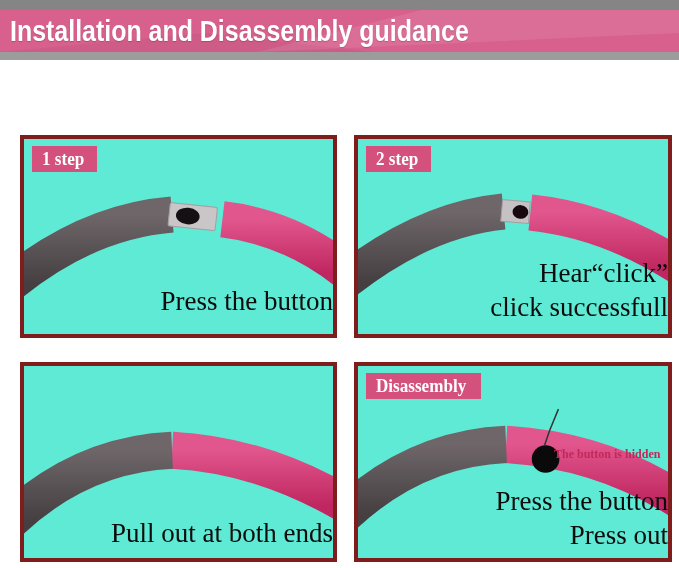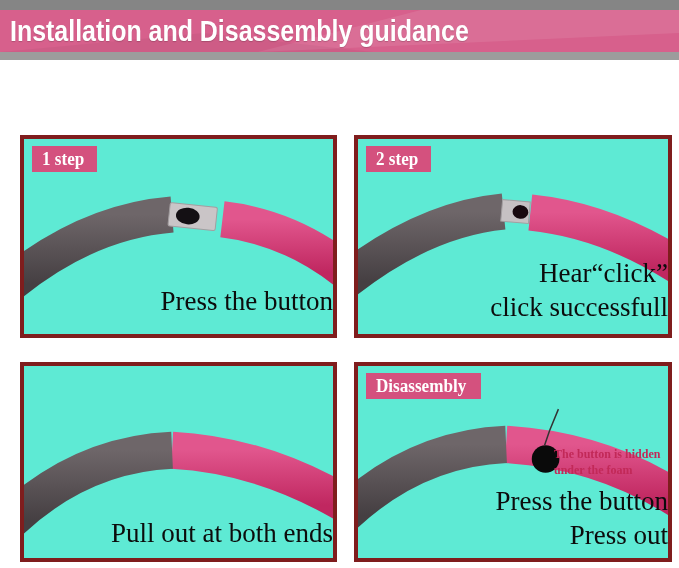--- a/index.html
+++ b/index.html
@@ -165,21 +165,20 @@
       <path d="M 150 80 Q 248 86 327 138" fill="none" stroke="url(#k4)" stroke-width="38"></path>
       <path d="M -14 152 Q 58 84 150 80" fill="none" stroke="url(#g4)" stroke-width="38"></path>
       <circle cx="190" cy="95" r="14" fill="#0a0a0a"></circle>
       <polyline points="203,44 194,66 189,81" fill="none" stroke="#333333" stroke-width="1.5"></polyline>
     </svg>
     <span class="badge">
       <span>Disassembly</span>
     </span>
     <div class="annotation">
       <div>The button is hidden</div>
-      <div>under the foam</div>
     </div>
     <div class="caption">
       <div>Press the button</div>
       <div>Press out</div>
     </div>
   </section>
 
 </div>
 
 </body></html>

